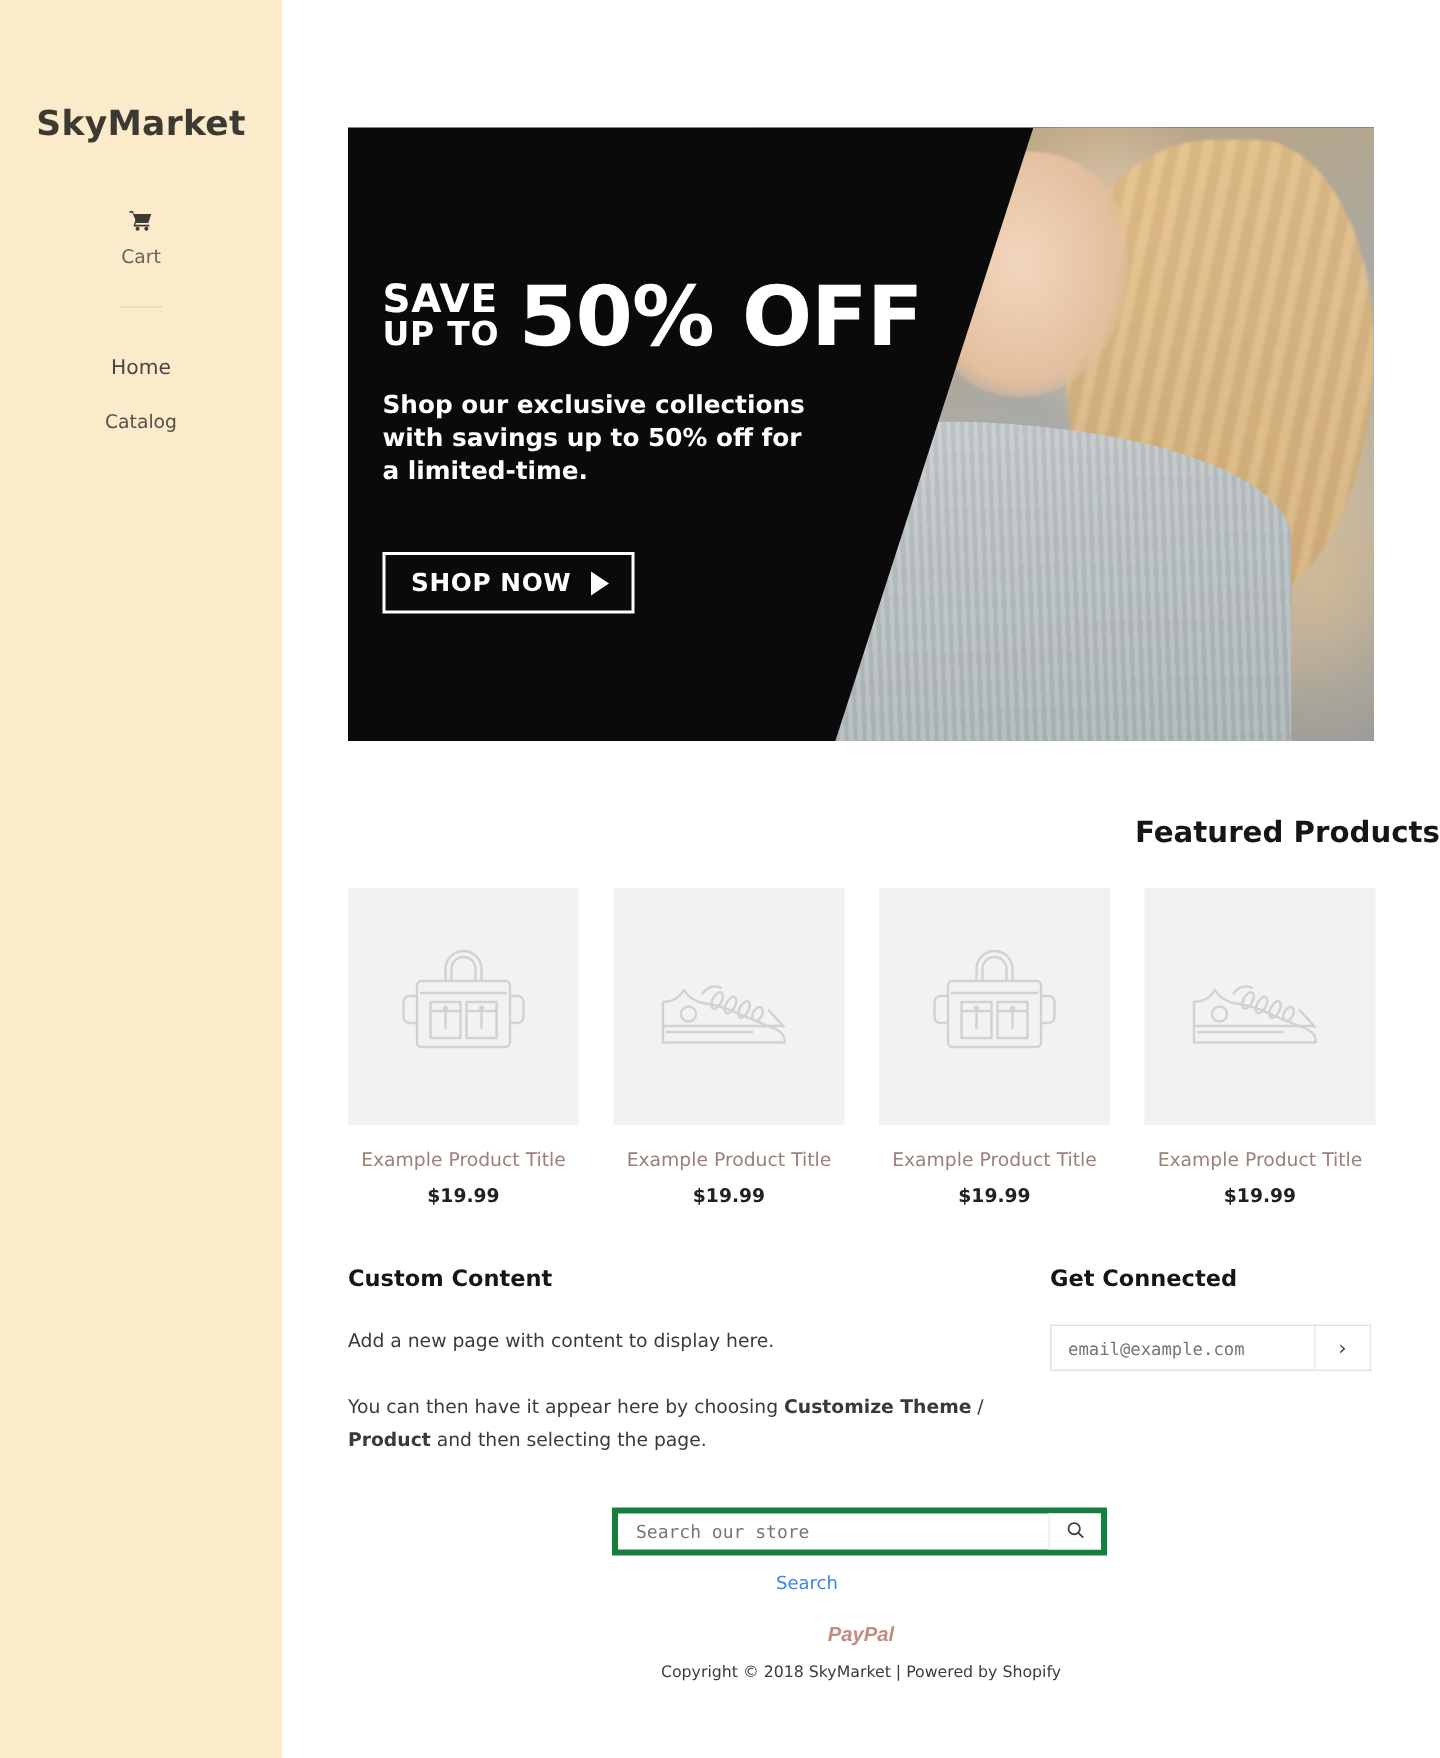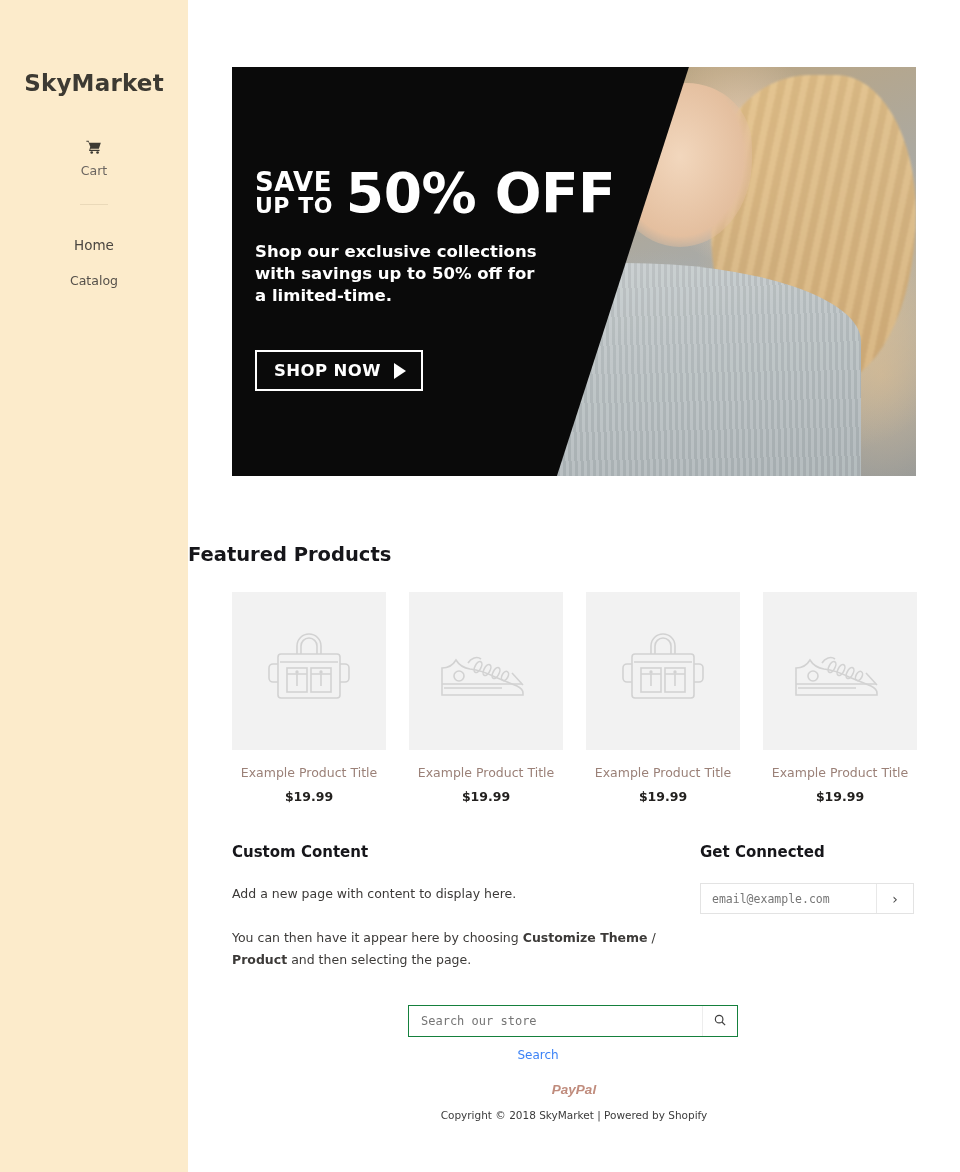--- a/index.html
+++ b/index.html
@@ -67,21 +67,21 @@
   #main {
     position: absolute;
     left: 188px; top: 0;
     width: 772px; height: 1172px;
     background: #ffffff;
   }
 
   
   #hero {
     position: absolute;
-    left: 44px; top: 67px;
+    left: 44px; top: 85px;
     width: 684px; height: 409px;
     overflow: hidden;
     background: #000;
   }
   .hero-photo {
     position: absolute;
     left: 0; top: 0; right: 0; bottom: 0;
     background:
       radial-gradient(ellipse 130px 150px at 74% 22%, rgba(244,214,185,0.95), rgba(244,214,185,0) 72%),
       radial-gradient(ellipse 200px 230px at 88% 55%, rgba(226,196,150,0.85), rgba(226,196,150,0) 70%),
@@ -174,21 +174,21 @@
     border-left: 12px solid #fff;
     border-top: 8px solid transparent;
     border-bottom: 8px solid transparent;
   }
 
   
   #featured-heading {
     position: absolute;
     left: 0; top: 543px;
     width: 772px;
-    text-align: left;
+    text-align: right;
     font-size: 19.5px;
     font-weight: bold;
     color: #16161a;
     margin: 0;
     font-family: "DejaVu Sans", sans-serif;
   }
   #product-grid {
     position: absolute;
     left: 44px; top: 592px;
     width: 760px;
@@ -273,21 +273,21 @@
     cursor: pointer;
     font-family: "DejaVu Sans", sans-serif;
   }
 
   
   #footer-search {
     position: absolute;
     left: 220px; top: 1005px;
     width: 330px;
     display: flex;
-    border: 1px solid #15803d;
+    border: 4px solid #15803d;
     height: 32px;
     background: #fff;
   }
   .search-input {
     flex: 1;
     border: none;
     outline: none;
     padding: 0 12px;
     font-size: 12px;
     color: #555;

